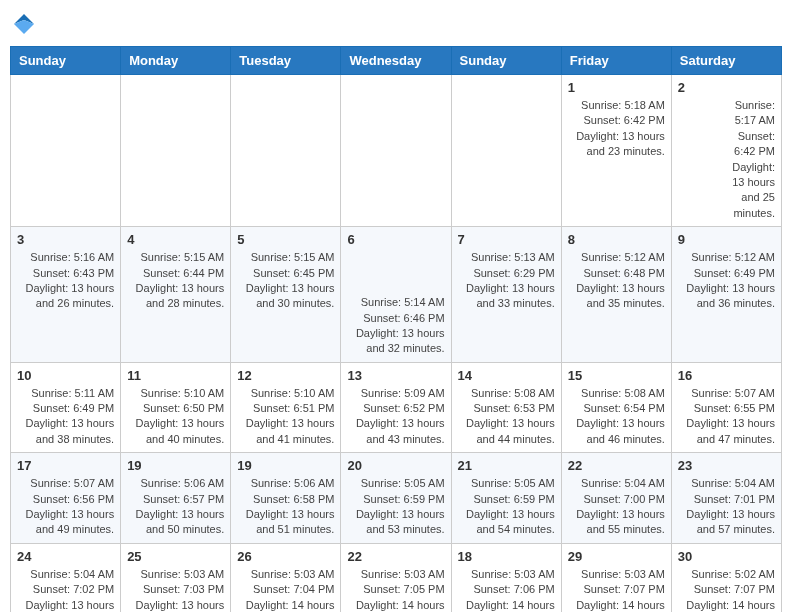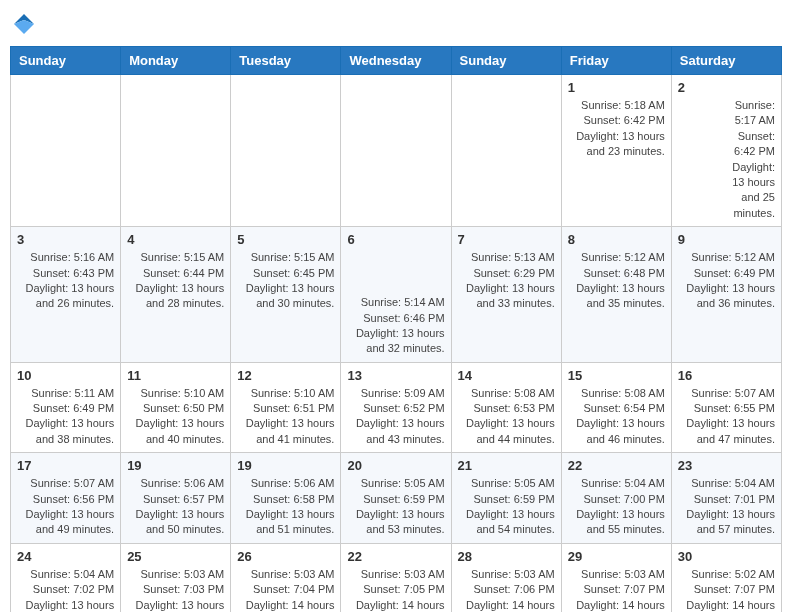--- a/index.html
+++ b/index.html
@@ -317,21 +317,21 @@
 and 0 minutes.</div>
         </td>
         <td>
           <span class="day-number">22</span>
           <div class="day-info" style="white-space: pre-line;">Sunrise: 5:03 AM
 Sunset: 7:05 PM
 Daylight: 14 hours
 and 1 minute.</div>
         </td>
         <td>
-          <span class="day-number">28</span>
+          <span class="day-number">18</span>
           <div class="day-info" style="white-space: pre-line;">Sunrise: 5:03 AM
 Sunset: 7:06 PM
 Daylight: 14 hours
 and 2 minutes.</div>
         </td>
         <td>
           <span class="day-number">29</span>
           <div class="day-info" style="white-space: pre-line;">Sunrise: 5:03 AM
 Sunset: 7:07 PM
 Daylight: 14 hours

